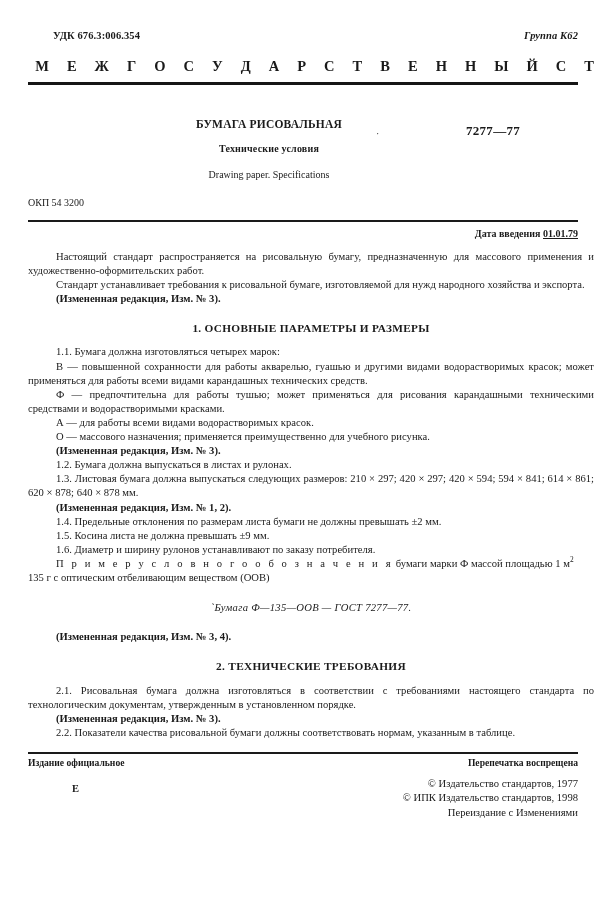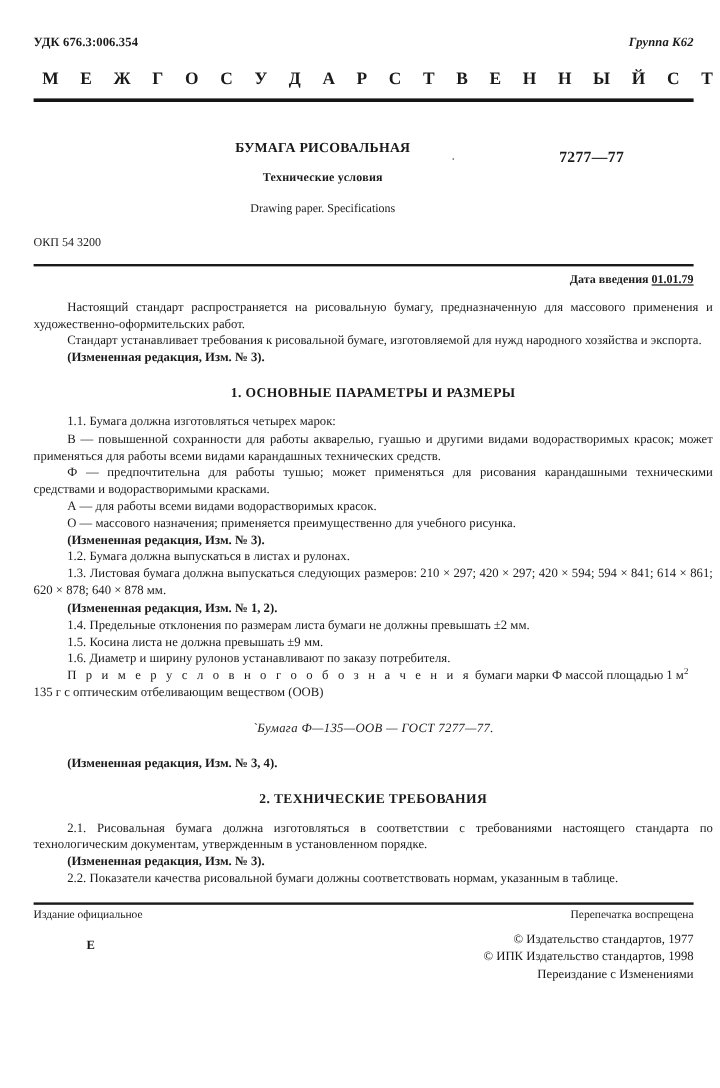--- a/index.html
+++ b/index.html
@@ -35,21 +35,21 @@
   
   .udk-row {
     position: absolute;
     left: 28px;
     right: 22px;
     top: 30px;
     font-size: 10.5px;
     font-weight: bold;
     letter-spacing: 0.1px;
   }
-  .udk { white-space: nowrap; }
+  .udk { white-space: nowrap; margin-left: 25px; }
   .group { white-space: nowrap; font-style: italic; }
 
   .mgs-title {
     position: absolute;
     left: 28px;
     right: 22px;
     top: 58px;
     text-align: center;
     font-size: 14.5px;
     font-weight: bold;
@@ -197,21 +197,21 @@
     top: 752px;
     height: 1.6px;
     background: #1a1a1a;
   }
   .foot-row {
     position: absolute;
     left: 28px;
     right: 22px;
     top: 757px;
     font-size: 9.6px;
-    font-weight: normal;
+    font-weight: bold;
   }
   .foot-e {
     position: absolute;
     left: 72px;
     top: 783px;
     font-size: 10.5px;
     font-weight: bold;
   }
   .copyright {
     position: absolute;

